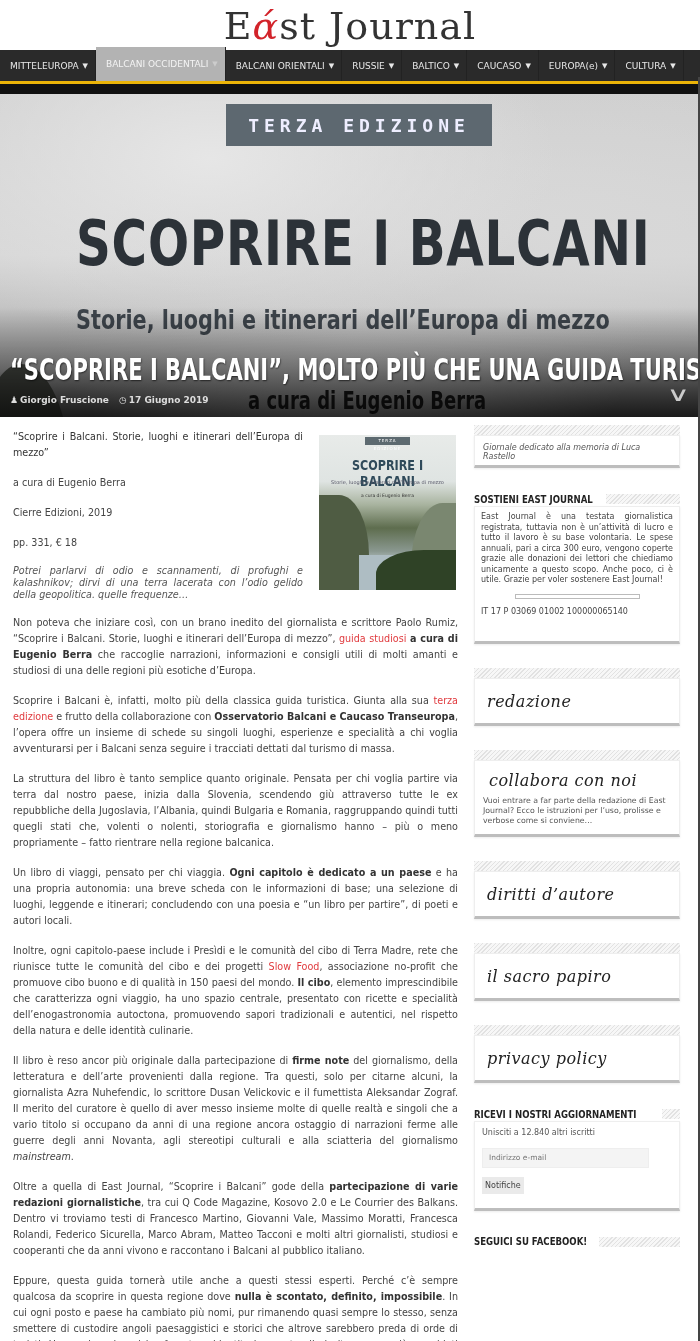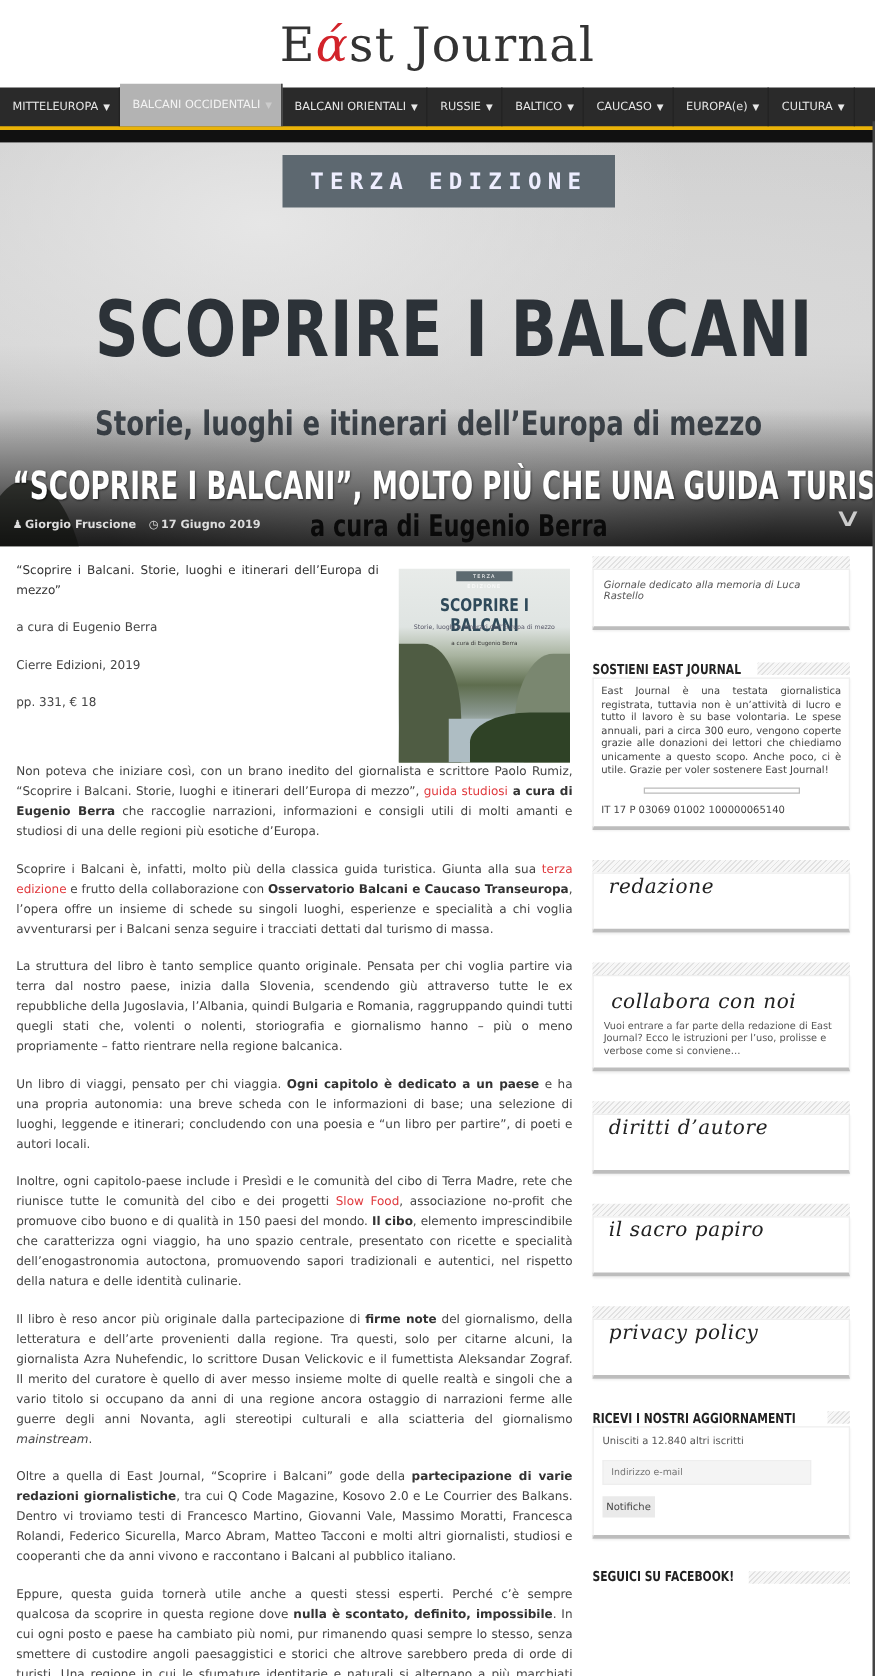--- a/index.html
+++ b/index.html
@@ -1,20 +1,20 @@
 <!DOCTYPE html>
 <html><head>
 <meta charset="utf-8">
 <style>
   * { box-sizing: border-box; margin: 0; padding: 0; }
   html, body { width: 700px; height: 1341px; overflow: hidden; background: #fff; }
   body { font-family: "DejaVu Sans", sans-serif; color: #444; position: relative; }
 
   
-  .header { height: 70px; background: #fff; display: flex; align-items: center; justify-content: center; position: relative; }
+  .header { height: 50px; background: #fff; display: flex; align-items: center; justify-content: center; position: relative; }
   .logo { font-family: "DejaVu Serif", serif; font-size: 38px; color: #333; letter-spacing: 1px; margin-top: 2px; }
   .logo .accent { color: #d2232a; font-style: italic; }
 
   
   .nav { height: 34px; background: #2a2a2a; display: flex; align-items: stretch; border-bottom: 3px solid #eab308; position: relative; }
   .nav-item { color: #e8e8e8; font-family: "DejaVu Sans", sans-serif; font-size: 9px; display: flex; align-items: center; padding: 0 7px 0 10px; border-right: 1px solid #222; white-space: nowrap; cursor: pointer; }
   .nav-item .caret { margin-left: 4px; font-size: 7px; }
   .nav-item.active { background: #b3b3b3; color: #f4f4f4; margin-top: -3px; }
   .nav-item.active .caret { color: #ccc; }
   .nav-item:first-child { padding-left: 10px; }
@@ -60,26 +60,26 @@
   .cover-trees { position: absolute; right: 0; bottom: 0; width: 80px; height: 40px; background: #2f4226; border-radius: 60% 0 0 0; }
 
   
   .sidebar { width: 230px; padding: 8px 0 0 4px; position: relative; }
   .sidebar::after { content: ""; position: absolute; right: 0; top: -340px; bottom: 0; width: 2px; background: #444; }
   .stripes { height: 10px; background: repeating-linear-gradient(135deg, #e2e2e2 0 1px, #f7f7f7 1px 3px); }
   .widget-head { display: flex; align-items: center; margin-top: 24px; height: 14px; }
   .widget-head .wtitle { font-family: "DejaVu Sans", sans-serif; font-weight: bold; font-size: 11px; color: #222; transform: scaleX(.78); transform-origin: left; white-space: nowrap; }
   .widget-head .stripes { flex: 1; height: 10px; margin-left: -20px; }
   .box { background: #fff; border: 1px solid #eee; border-bottom: 3px solid #bdbdbd; box-shadow: 0 1px 2px rgba(0,0,0,0.08); margin-right: 20px; }
-  .memoria { padding: 7px 8px 20px; font-style: italic; font-size: 8px; color: #555; }
+  .memoria { padding: 7px 8px 4px; font-style: italic; font-size: 8px; color: #555; }
   .support { padding: 5px 6px 6px; font-size: 8px; line-height: 10.5px; color: #444; text-align: justify; }
   .support p { margin-bottom: 8px; }
   .support .bar { width: 125px; height: 5px; border: 1px solid #bbb; margin: 4px auto 8px; }
   .link-box { margin-top: 24px; }
-  .link-box .box { height: 48px; display: flex; align-items: flex-start; padding-left: 12px; }
+  .link-box .box { height: 48px; display: flex; align-items: center; padding-left: 12px; }
   .fancy { font-family: "DejaVu Serif", serif; font-size: 16px; color: #222; letter-spacing: .5px; font-style: italic; }
   .collab { height: auto !important; display: block !important; padding: 10px 7px 8px 8px !important; }
   .collab .fancy { display: block; margin-bottom: 6px; margin-left: 6px; }
   .collab .desc { font-size: 7.8px; line-height: 10px; color: #555; }
   .subscribe { padding: 6px 7px 14px; font-size: 8px; line-height: 10.5px; color: #555; }
   .subscribe p { margin-bottom: 9px; }
   .email-input { width: 167px; height: 20px; border: 1px solid #eee; background: #f4f4f4; font-size: 7.5px; color: #aaa; padding: 0 6px; font-family: "DejaVu Sans", sans-serif; margin-bottom: 9px; }
   .notify-btn { background: #eaeaea; border: none; font-size: 8px; color: #444; padding: 4px 3px; font-family: "DejaVu Sans", sans-serif; cursor: pointer; }
 </style>
 </head>
@@ -149,20 +149,21 @@
 </div>
 
 <div class="content">
   <div class="article">
     <div class="book-intro">
       <div class="book-intro-text">
         <div class="book-title-line">“Scoprire i Balcani. Storie, luoghi e itinerari dell’Europa di mezzo”</div>
         <p>a cura di Eugenio Berra</p>
         <p>Cierre Edizioni, 2019</p>
         <p>pp. 331, € 18</p>
+        <p class="quote">Potrei parlarvi di odio e scannamenti, di profughi e kalashnikov; dirvi di una terra lacerata con l’odio gelido della geopolitica. quelle frequenze…</p>
       </div>
       <div class="cover">
         <div class="cover-cliff1"></div>
         <div class="cover-cliff2"></div>
         <div class="cover-water"></div>
         <div class="cover-trees"></div>
         <div class="cover-ed">TERZA EDIZIONE</div>
         <div class="cover-title">SCOPRIRE I BALCANI</div>
         <div class="cover-sub">Storie, luoghi e itinerari dell’Europa di mezzo</div>
         <div class="cover-cur">a cura di Eugenio Berra</div>
@@ -190,21 +191,21 @@
     <div class="stripes" style="margin-right:20px"></div>
     <div class="box memoria">Giornale dedicato alla memoria di Luca Rastello</div>
 
     <div class="widget-head" style="margin-right:20px">
       <span class="wtitle">SOSTIENI EAST JOURNAL</span>
       <span class="stripes"></span>
     </div>
     <div class="box support">
       <p>East Journal è una testata giornalistica registrata, tuttavia non è un’attività di lucro e tutto il lavoro è su base volontaria. Le spese annuali, pari a circa 300 euro, vengono coperte grazie alle donazioni dei lettori che chiediamo unicamente a questo scopo. Anche poco, ci è utile. Grazie per voler sostenere East Journal!</p>
       <div class="bar"></div>
-      <p style="margin-bottom:2px">IT 17 P 03069 01002 100000065140</p>
+      <p style="margin-bottom:18px">IT 17 P 03069 01002 100000065140</p>
     </div>
 
     <div class="link-box">
       <div class="stripes" style="margin-right:20px"></div>
       <div class="box">
           <span class="fancy">redazione</span>
         </div>
     </div>
 
     <div class="link-box">

